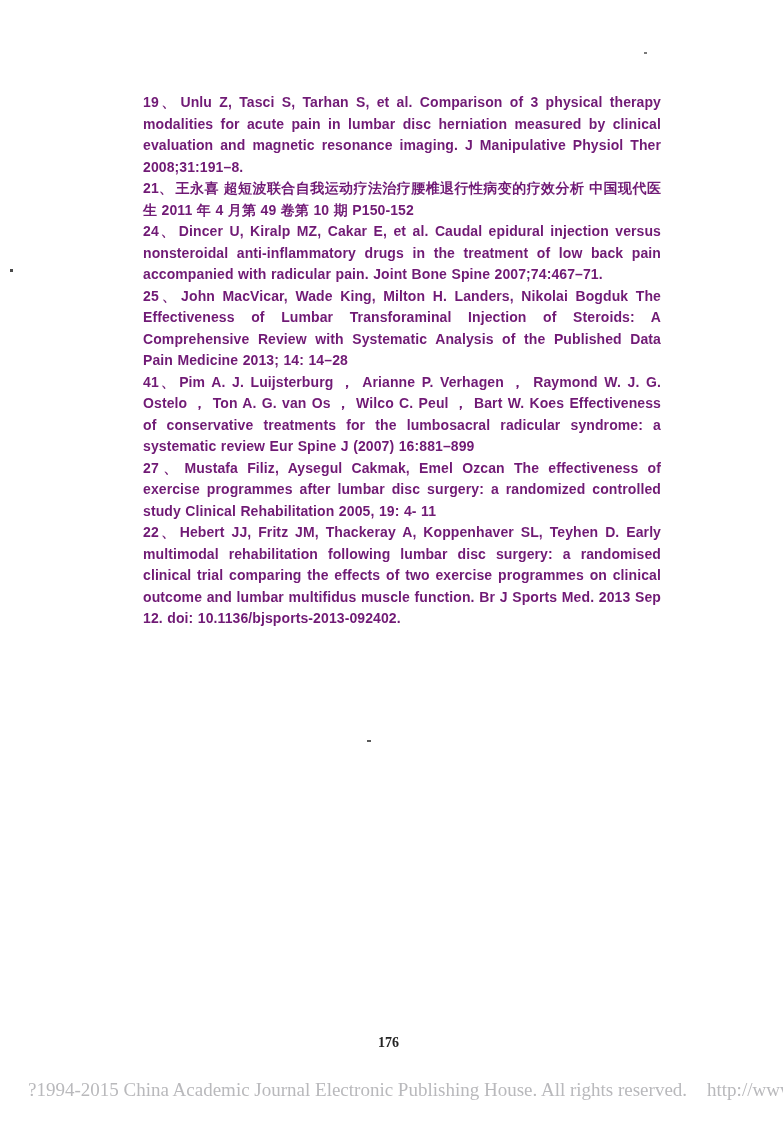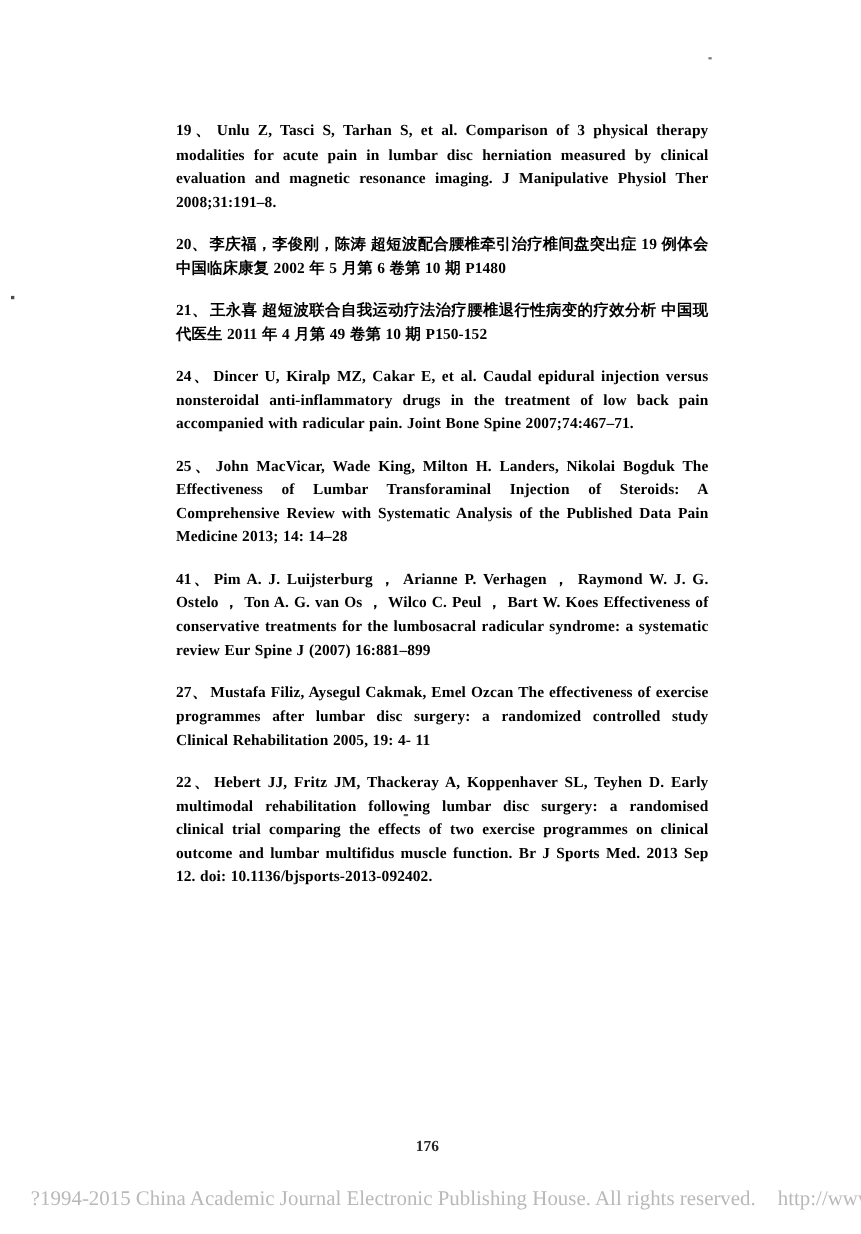--- a/index.html
+++ b/index.html
@@ -19,28 +19,28 @@
     inset: 0;
     background: #ffffff;
   }
   .content {
     position: absolute;
     left: 143px;
     top: 92px;
     width: 518px;
   }
   p.ref {
-    margin: 17px;
+    margin: 0;
     padding: 0;
     text-align: justify;
-    font-family: Liberation Serif, serif;
+    font-family: Liberation Sans, sans-serif;
     font-size: 14px;
     font-weight: 700;
     line-height: 21.5px;
-    color: #000000;
+    color: #701a75;
     letter-spacing: 0.1px;
     word-spacing: 0.5px;
   }
   .ref-label {
     padding-right: 2px;
   }
   .page-number {
     position: absolute;
     top: 1035px;
     left: 0;
@@ -73,21 +73,20 @@
 </style>
 </head>
 <body>
 
 <div class="page">
 
   <div class="content">
 
     <p class="ref"><span class="ref-label">19、</span><span>Unlu Z, Tasci S, Tarhan S, et al. Comparison of 3 physical therapy modalities for acute pain in lumbar disc herniation measured by clinical evaluation and magnetic resonance imaging. J Manipulative Physiol Ther 2008;31:191–8.</span></p>
 
-    <p class="ref"><span class="ref-label">20、</span><span>李庆福，李俊刚，陈涛 超短波配合腰椎牵引治疗椎间盘突出症 19 例体会 中国临床康复 2002 年 5 月第 6 卷第 10 期 P1480</span></p>
 
     <p class="ref"><span class="ref-label">21、</span><span>王永喜 超短波联合自我运动疗法治疗腰椎退行性病变的疗效分析 中国现代医生 2011 年 4 月第 49 卷第 10 期 P150-152</span></p>
 
 
 
     <p class="ref"><span class="ref-label">24、</span><span>Dincer U, Kiralp MZ, Cakar E, et al. Caudal epidural injection versus nonsteroidal anti-inflammatory drugs in the treatment of low back pain accompanied with radicular pain. Joint Bone Spine 2007;74:467–71.</span></p>
 
     <p class="ref"><span class="ref-label">25、</span><span>John MacVicar,  Wade King, Milton H. Landers, Nikolai Bogduk  The Effectiveness of Lumbar Transforaminal Injection of Steroids: A Comprehensive Review with Systematic Analysis of the Published Data Pain Medicine 2013; 14: 14–28</span></p>
 
     <p class="ref"><span class="ref-label">41、</span><span>Pim A. J. Luijsterburg ， Arianne P. Verhagen ， Raymond W. J. G. Ostelo ， Ton A. G. van Os ， Wilco C. Peul ， Bart W. Koes  Effectiveness of conservative treatments for the lumbosacral radicular syndrome: a systematic review  Eur Spine J (2007) 16:881–899</span></p>

